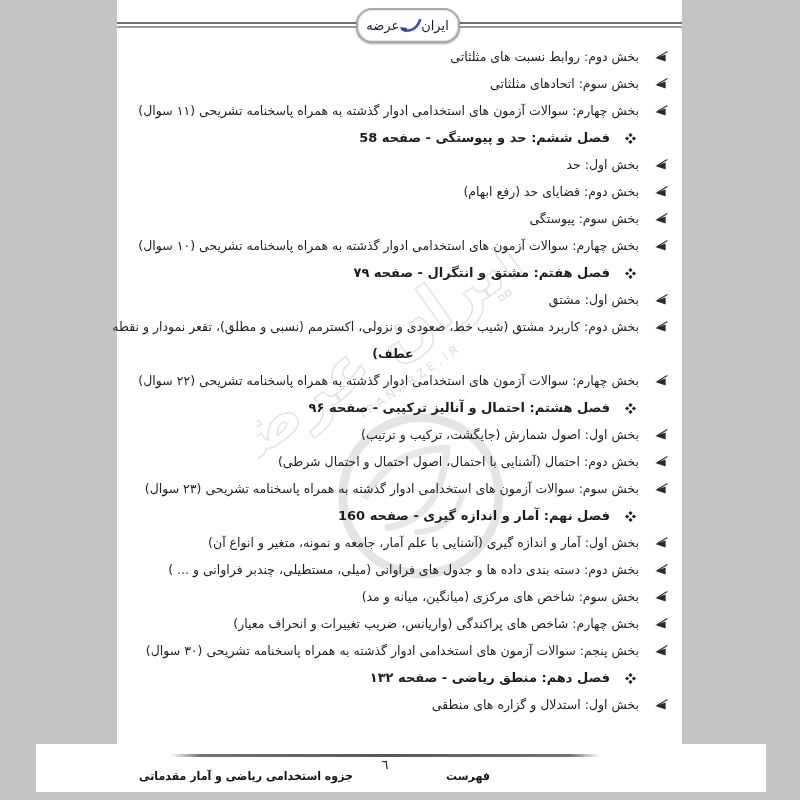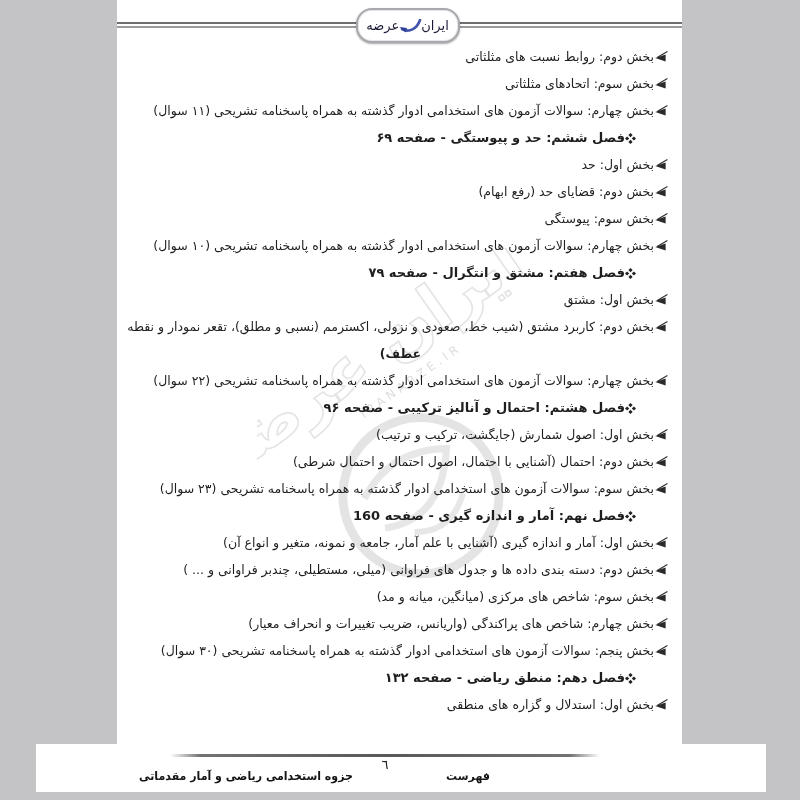--- a/index.html
+++ b/index.html
@@ -38,21 +38,21 @@
   
   .watermark{position:absolute;left:140px;top:248px;width:300px;height:345px;z-index:1;pointer-events:none;}
 
   
   .toc{
     position:absolute;top:43px;right:14px;left:30px;z-index:2;
     direction:rtl;
     color:#1e1e20;
     font-size:12.5px;
   }
-  .row{display:flex;align-items:flex-start;gap:0;line-height:27px;}
+  .row{display:flex;align-items:flex-start;gap:15px;line-height:27px;}
   .row .bullet{flex:0 0 auto;margin-top:8px;line-height:0;}
   .row .txt{flex:1 1 auto;min-width:0;}
   .row .l1{display:block;white-space:nowrap;overflow:visible;}
   .row .l2{display:block;text-align:center;white-space:nowrap;font-weight:bold;}
   .row.chapter{margin-right:32px;font-weight:bold;font-size:13px;}
   .row.chapter .bullet{margin-top:9px;}
 
   
   .footer-band{
     position:absolute;left:36px;top:744px;width:730px;height:48px;
@@ -145,21 +145,21 @@
         <div class="row chapter">
     <span class="bullet">
       <svg width="11" height="11" viewBox="0 0 11 11">
         <path d="M5.5 0 L7.6 2.1 L5.5 4.2 L3.4 2.1 Z" fill="#222224"></path>
         <path d="M5.5 6.8 L7.6 8.9 L5.5 11 L3.4 8.9 Z" fill="#222224"></path>
         <path d="M0 5.5 L2.1 3.4 L4.2 5.5 L2.1 7.6 Z" fill="#222224"></path>
         <path d="M6.8 5.5 L8.9 3.4 L11 5.5 L8.9 7.6 Z" fill="#222224"></path>
       </svg>
     </span>
     <span class="txt">
-      <span class="l1">فصل ششم: حد و پیوستگی - صفحه ۶۹</span>
+      <span class="l1">فصل ششم: حد و پیوستگی - صفحه 58</span>
     </span>
   </div>
         <div class="row section">
     <span class="bullet">
       <svg width="14" height="12" viewBox="0 0 14 12">
         <path d="M13.4 0.6 L3.2 6.4" stroke="#2b2b2d" stroke-width="1.1" fill="none"></path>
         <path d="M1.2 7.0 L11.6 3.4 L11.6 10.6 Z" fill="#2b2b2d"></path>
       </svg>
     </span>
     <span class="txt">

